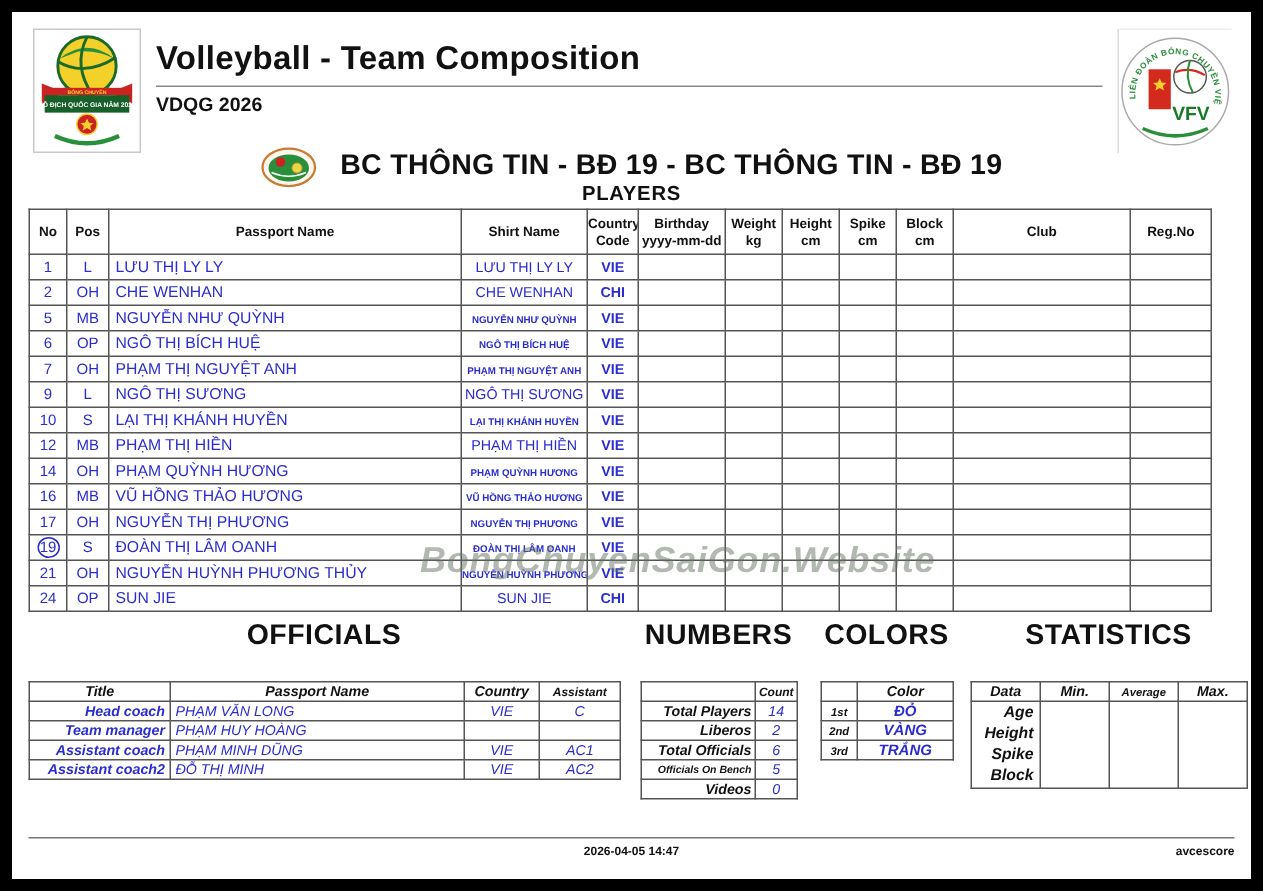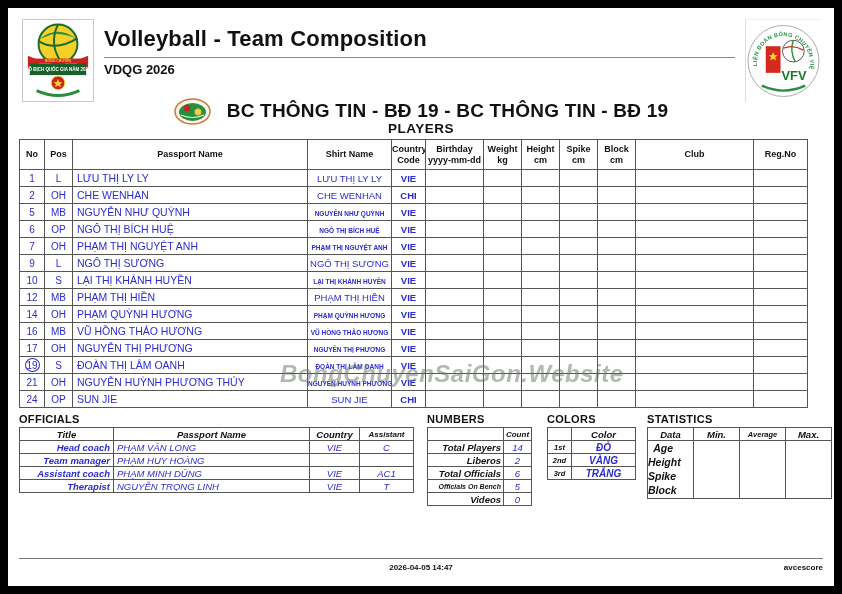--- a/index.html
+++ b/index.html
@@ -36,22 +36,22 @@
   .ptable tbody td { height: 17px; color: #2b2bd0; white-space: nowrap; text-align: center; }
   .ptable td.c-passport { text-align: left; padding-left: 4px; font-size: 10.5px; }
   .ptable td.c-shirt { font-size: 9.5px; }
   .ptable td.c-shirt span.shirt-small { font-size: 6.5px; font-weight: bold; }
   .ptable td.c-country { font-weight: bold; font-size: 9.5px; }
   .captain { display: inline-block; min-width: 15px; height: 14px; line-height: 13px;
              border: 1px solid #2b2bd0; border-radius: 50%; }
 
   
   .sections { position: absolute; top: 405px; left: 11px; display: flex; align-items: flex-start; }
-  .sec h2 { text-align: left; font-size: 11px; font-weight: bold; color: #111;
-            letter-spacing: .3px; margin-bottom: 2px; }
+  .sec h2 { text-align: center; font-size: 19px; font-weight: bold; color: #111;
+            letter-spacing: .3px; margin-bottom: 19px; }
   .sec table { font-size: 9.5px; font-style: italic; }
   .sec th, .sec td { border: 1px solid #555; height: 13px; overflow: hidden; white-space: nowrap; }
   .sec th { color: #111; font-weight: bold; text-align: center; font-size: 9.5px; }
   .sec-officials { width: 394px; }
   .otable { width: 394px; }
   .otable td { color: #2b2bd0; }
   .otable td.o-title { font-weight: bold; text-align: right; padding-right: 3px; }
   .otable td.o-name { text-align: left; padding-left: 3px; }
   .otable td.o-country, .otable td.o-sheet { text-align: center; }
   .otable th.h-sheet { font-size: 8px; }
@@ -64,21 +64,21 @@
   .ntable td.n-value { color: #2b2bd0; text-align: center; }
 
   .sec-colors { width: 88px; margin-left: 16px; }
   .ctable { width: 88px; }
   .ctable td.col-rank { color: #111; font-weight: bold; font-size: 7.5px; text-align: center; }
   .ctable td.col-value { color: #2b2bd0; font-weight: bold; text-align: center; font-size: 10px; }
 
   .sec-stats { width: 184px; margin-left: 12px; }
   .stable { width: 184px; }
   .stable th.h-avg { font-size: 7.5px; }
-  .stable td.s-data { vertical-align: top; text-align: right; padding-right: 20px; height: 58px; }
+  .stable td.s-data { vertical-align: top; text-align: right; padding-right: 4px; height: 58px; }
   .stable td.s-data div { font-size: 10.5px; font-weight: bold; color: #111; line-height: 14px; }
   .stable td.s-empty { height: 58px; }
 
   
   .footer { position: absolute; top: 550px; left: 11px; right: 11px; border-top: 1px solid #777;
             padding-top: 4px; display: flex; font-size: 8px; font-weight: bold; color: #111; }
   .footer .f-left { flex: 1; text-align: left; margin-top: 32px; }
   .footer .f-center { flex: 1; text-align: center; }
   .footer .f-right { flex: 1; text-align: right; }
 
@@ -435,27 +435,27 @@
                 <td class="o-sheet"><span></span></td>
               </tr>
 
               <tr>
                 <td class="o-title"><span>Assistant coach</span></td>
                 <td class="o-name"><span>PHẠM MINH DŨNG</span></td>
                 <td class="o-country"><span>VIE</span></td>
                 <td class="o-sheet"><span>AC1</span></td>
               </tr>
 
-
-              <tr>
-                <td class="o-title"><span>Therapist</span></td>
-                <td class="o-name"><span>NGUYỄN TRỌNG LINH</span></td>
+              <tr>
+                <td class="o-title"><span>Assistant coach2</span></td>
+                <td class="o-name"><span>ĐỖ THỊ MINH</span></td>
                 <td class="o-country"><span>VIE</span></td>
-                <td class="o-sheet"><span>T</span></td>
-              </tr>
+                <td class="o-sheet"><span>AC2</span></td>
+              </tr>
+
 
             </tbody>
         </table>
       </div>
 
       <div class="sec sec-numbers">
         <h2>NUMBERS</h2>
         <table class="ntable">
           <colgroup>
               <col style="width:76px">

